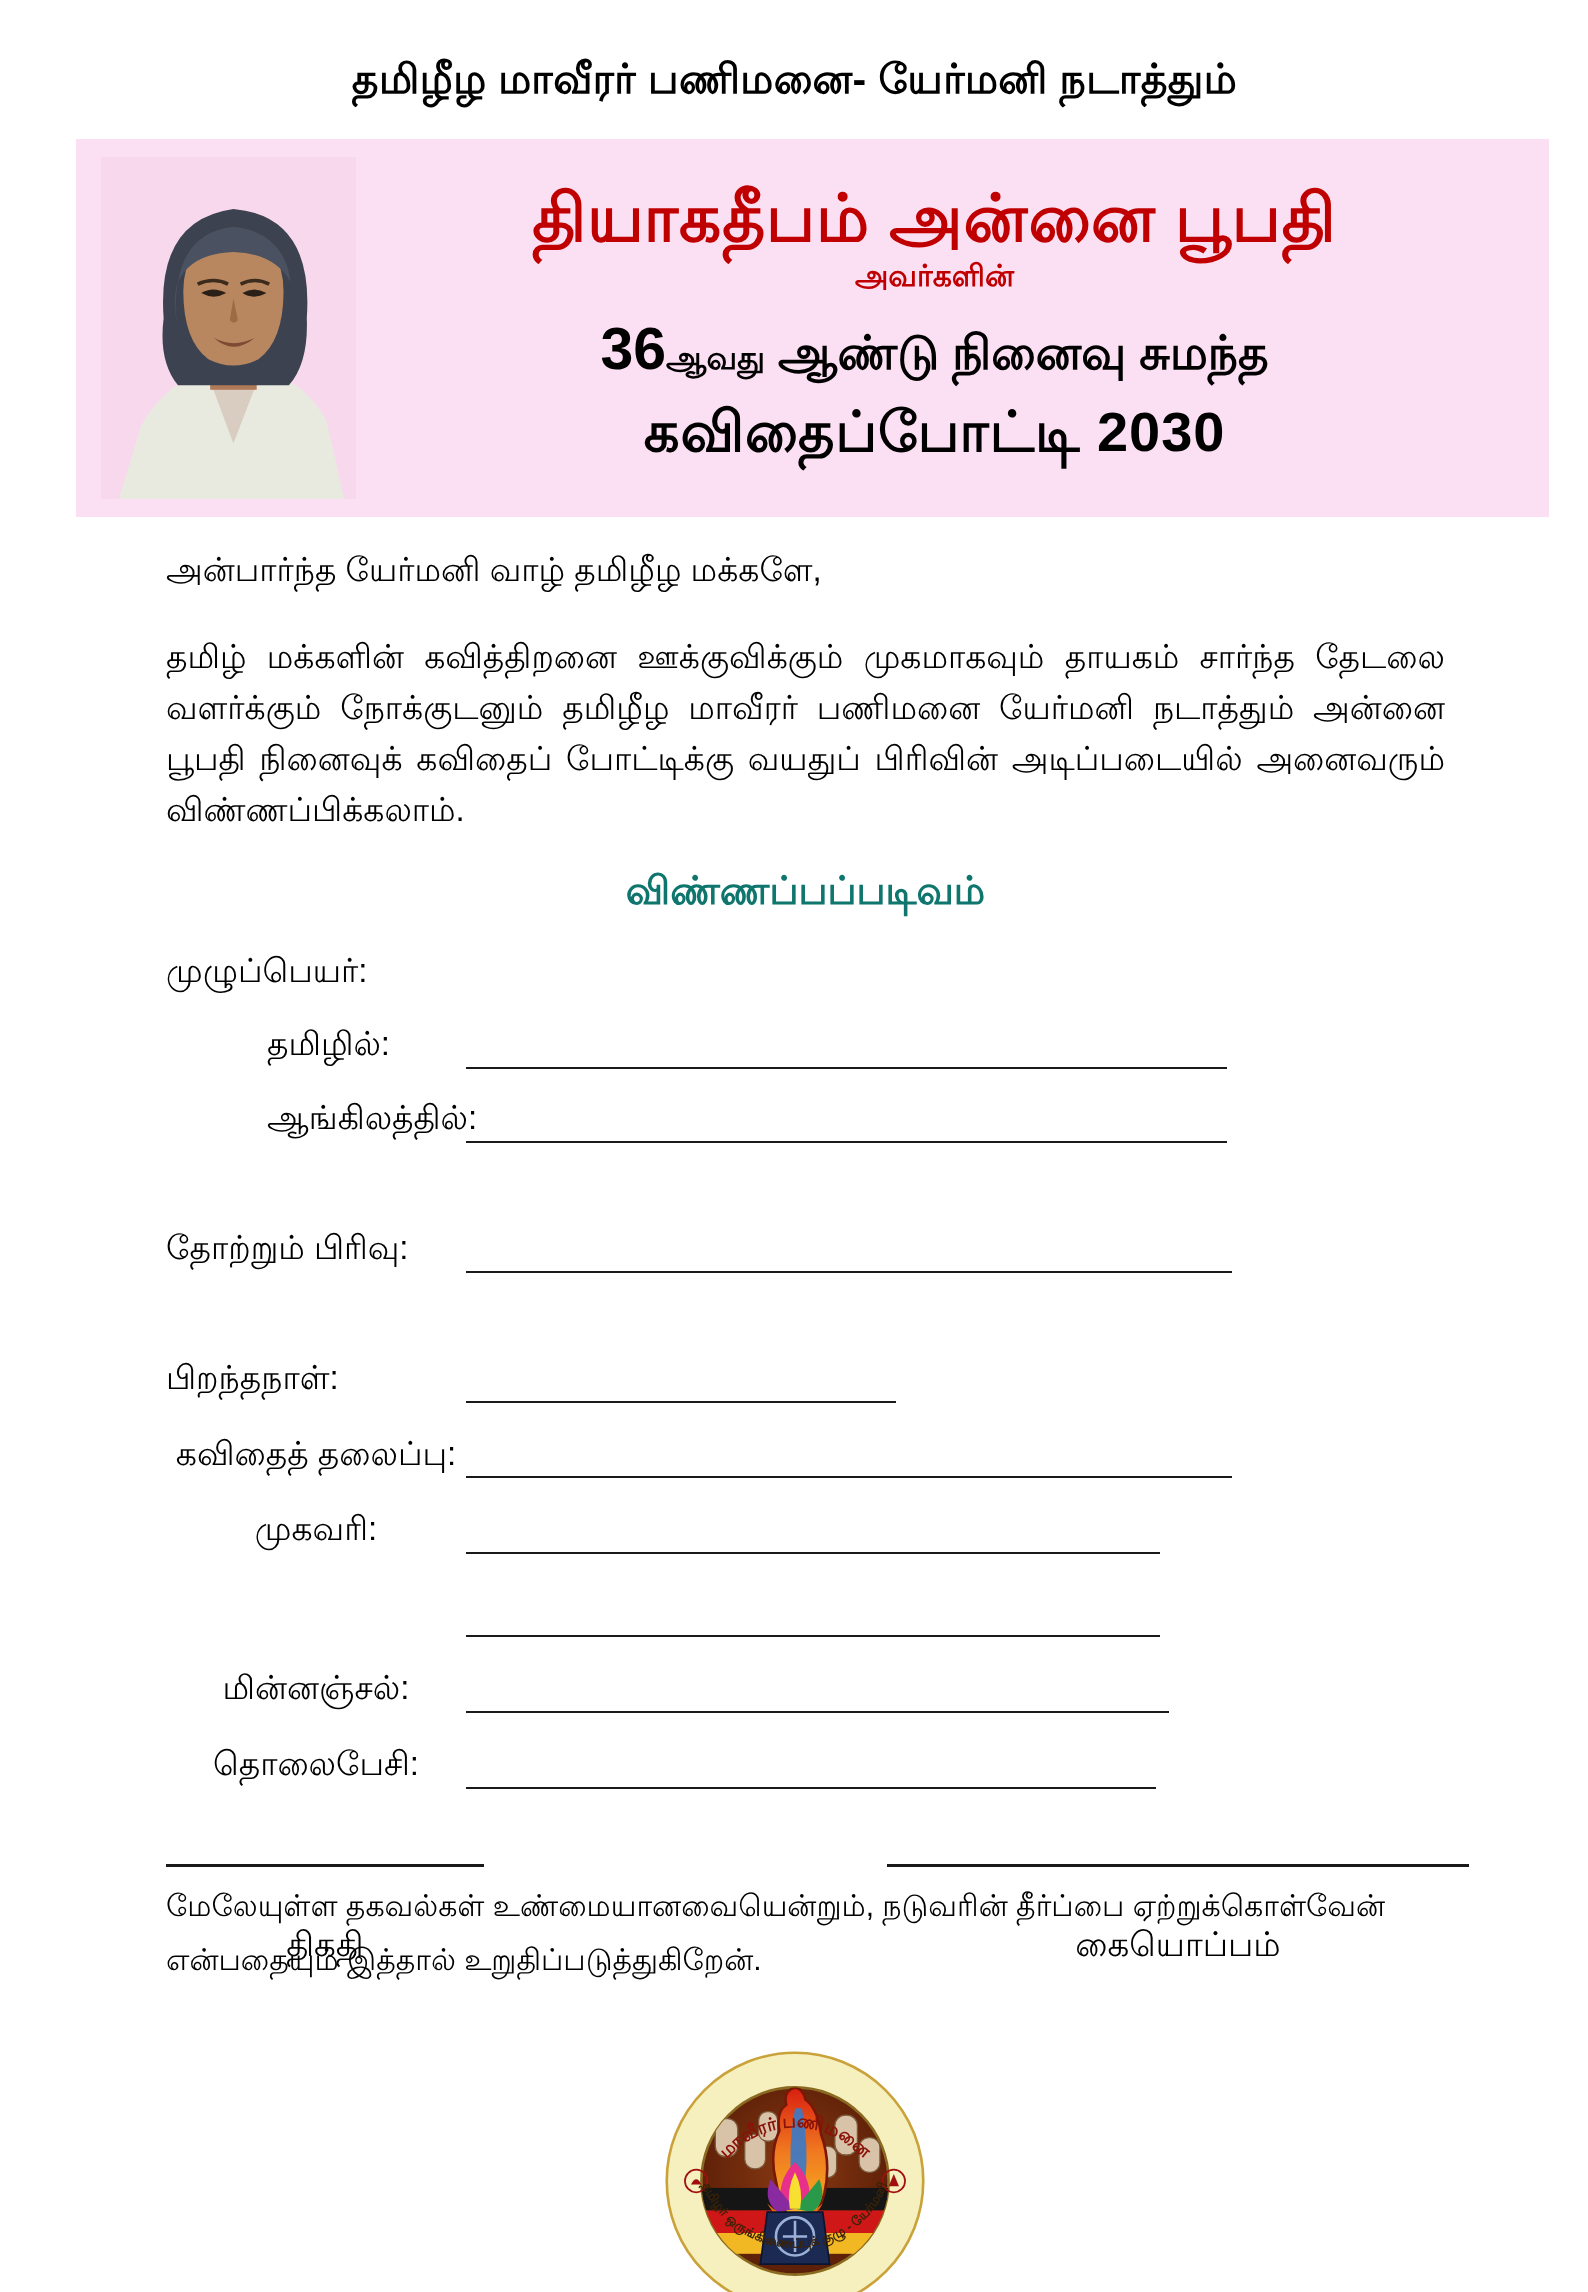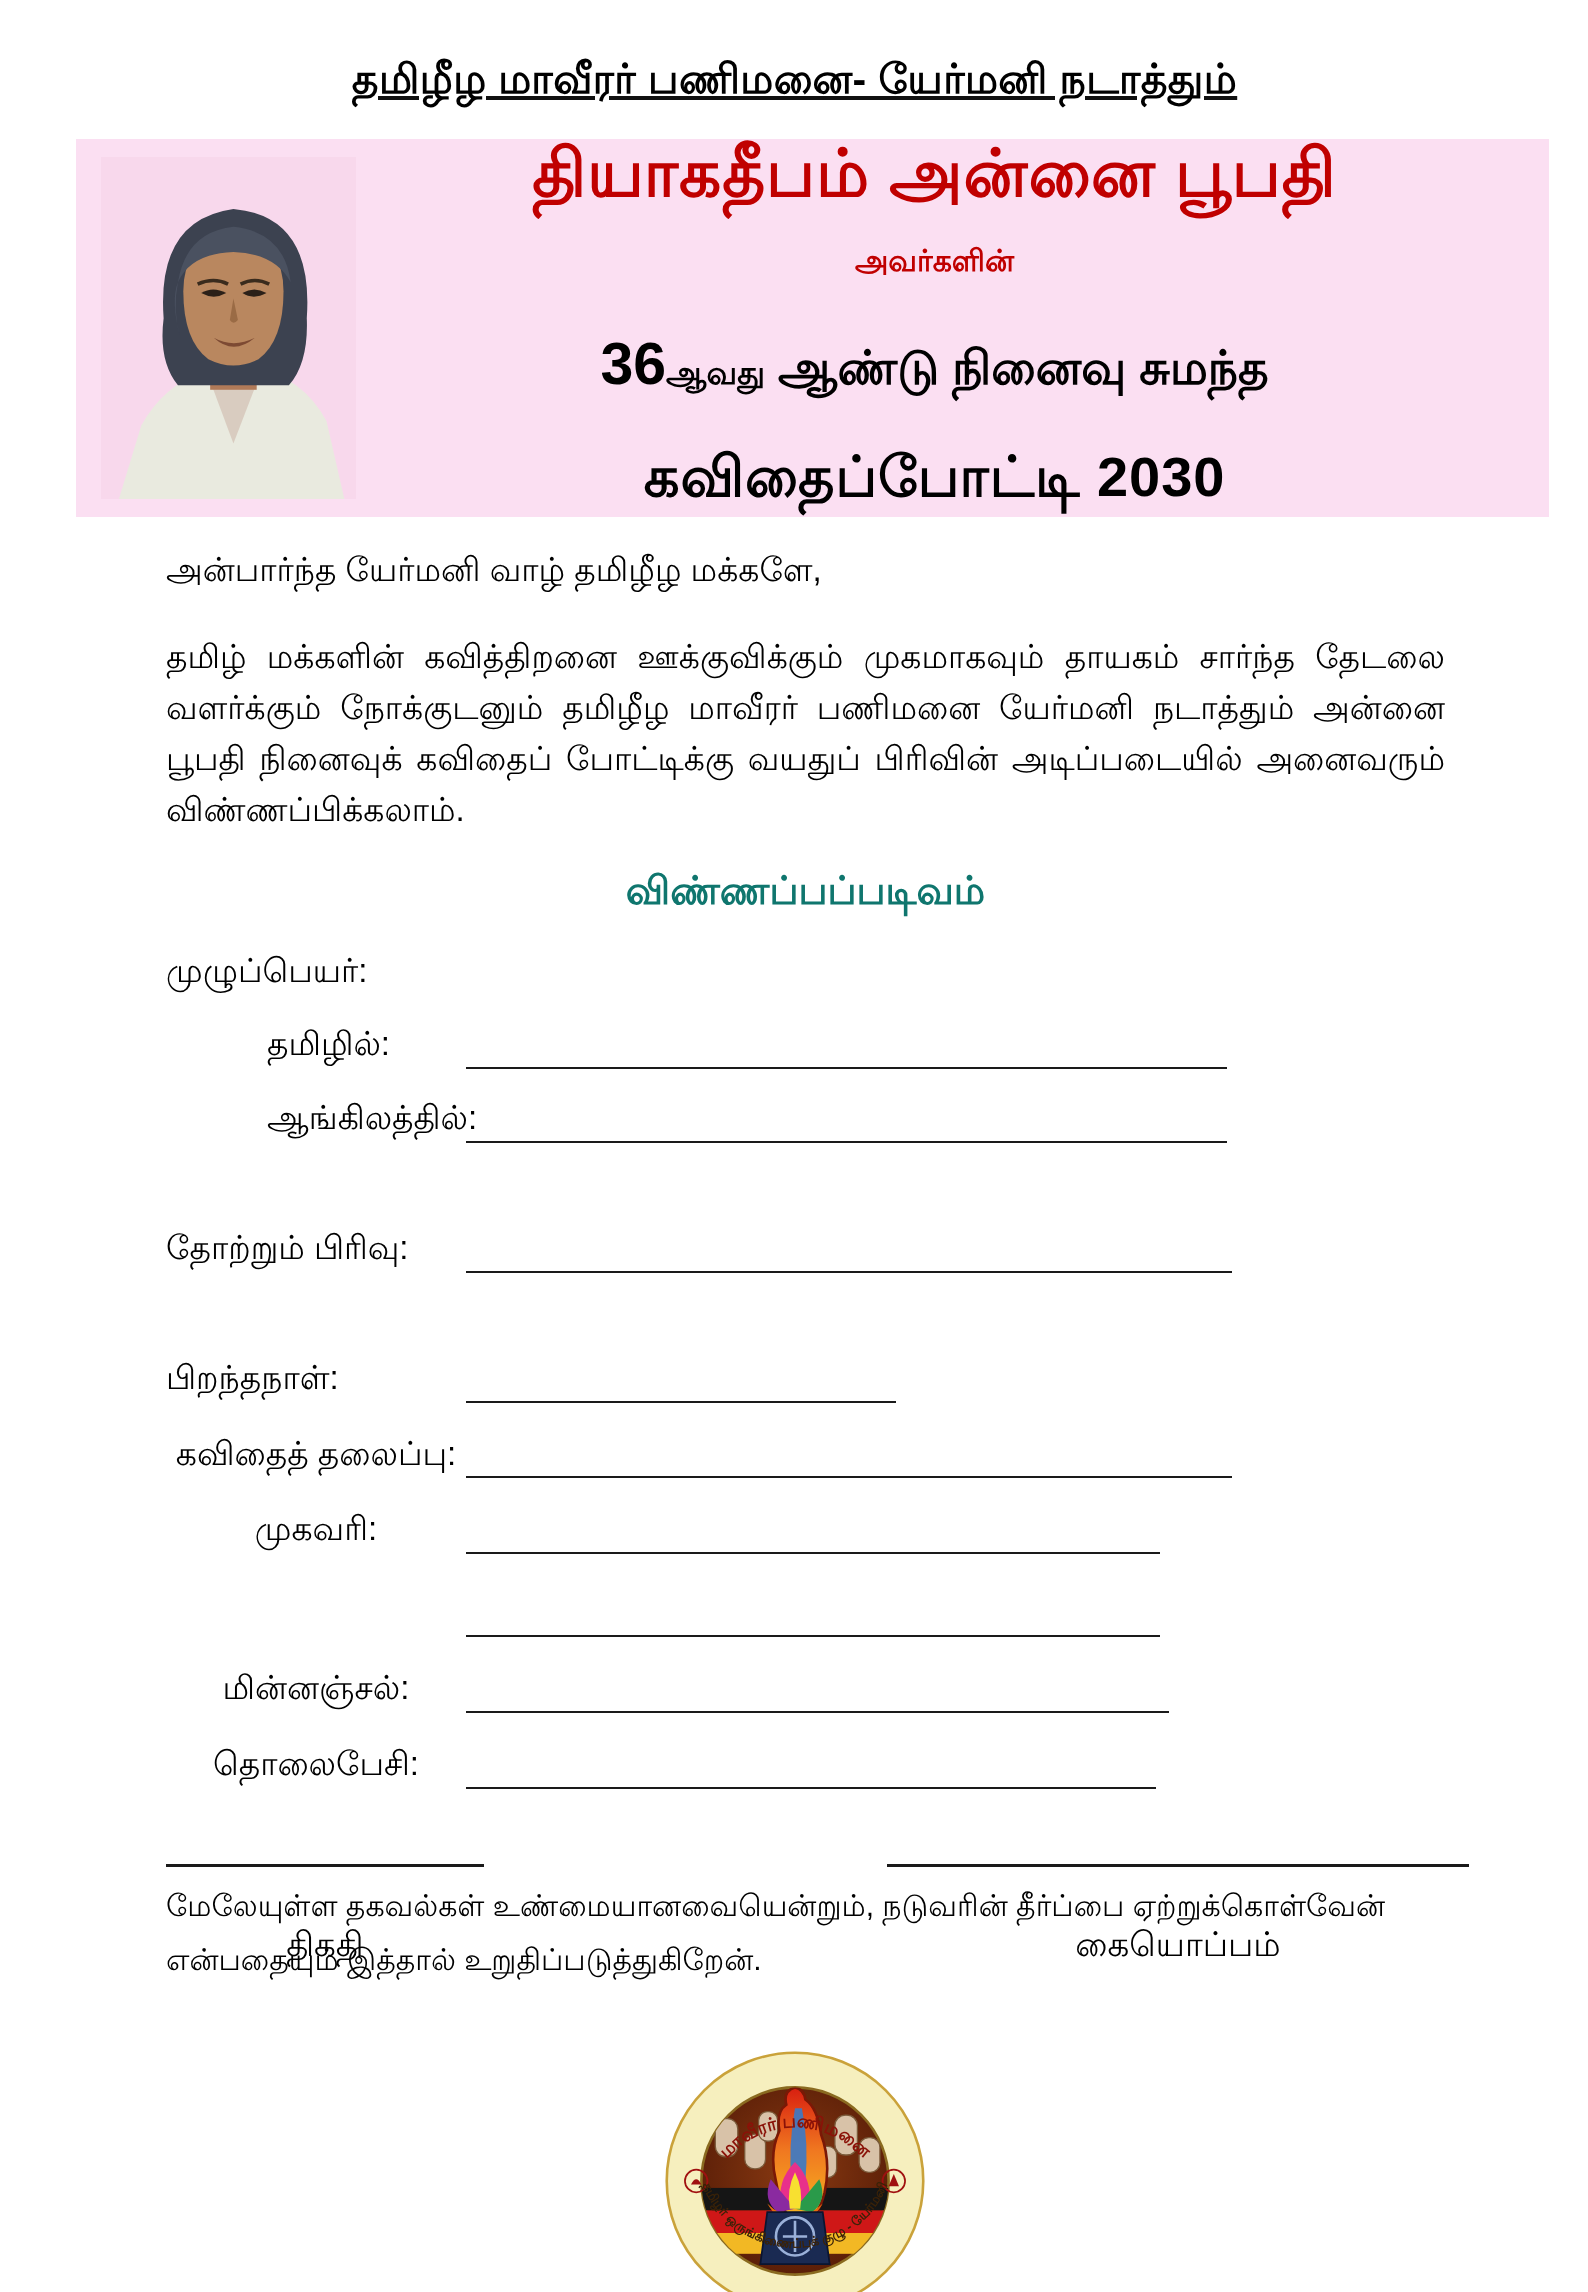--- a/index.html
+++ b/index.html
@@ -2,40 +2,40 @@
 <html style="font-size:14.3px"><head>
 <meta charset="utf-8">
 <style>
   * { margin:0; padding:0; box-sizing:border-box; }
   html,body { background:#ffffff; }
   body {
     width:1589px; height:2293px;
     font-family:"Liberation Sans", sans-serif;
     color:#111; overflow:hidden; position:relative;
   }
-  .page { width:1589px; height:1752px; position:relative;text-decoration:underline; }
+  .page { width:1589px; height:1752px; position:relative; }
 
   
   .header-title {
     text-align:center; font-size:41px; font-weight:bold;
     padding-top:56px; letter-spacing:0.4px; color:#000;
   }
 
   
   .banner {
     position:absolute; left:76px; top:139px; width:1473px; height:378px;
     background:#fbdff2; display:flex; align-items:stretch;
   }
   .banner-photo {
     width:255px; height:342px; margin:18px 0 18px 25px; flex:0 0 auto;
   }
   .banner-photo svg { width:100%; height:100%; display:block; }
   .banner-text {
     flex:1; display:flex; flex-direction:column; align-items:center;
-    justify-content:space-between; padding-right:36px;
+    justify-content:center; padding-right:36px;
   }
   .banner-main {
     font-size:66px; font-weight:bold; color:#c00000; letter-spacing:0.9px;
     line-height:1.05; text-align:center;
   }
   .banner-sub {
     font-size:30px; font-weight:bold; color:#c00000; margin-top:5.4px;
     text-align:center;
   }
   .banner-year {

